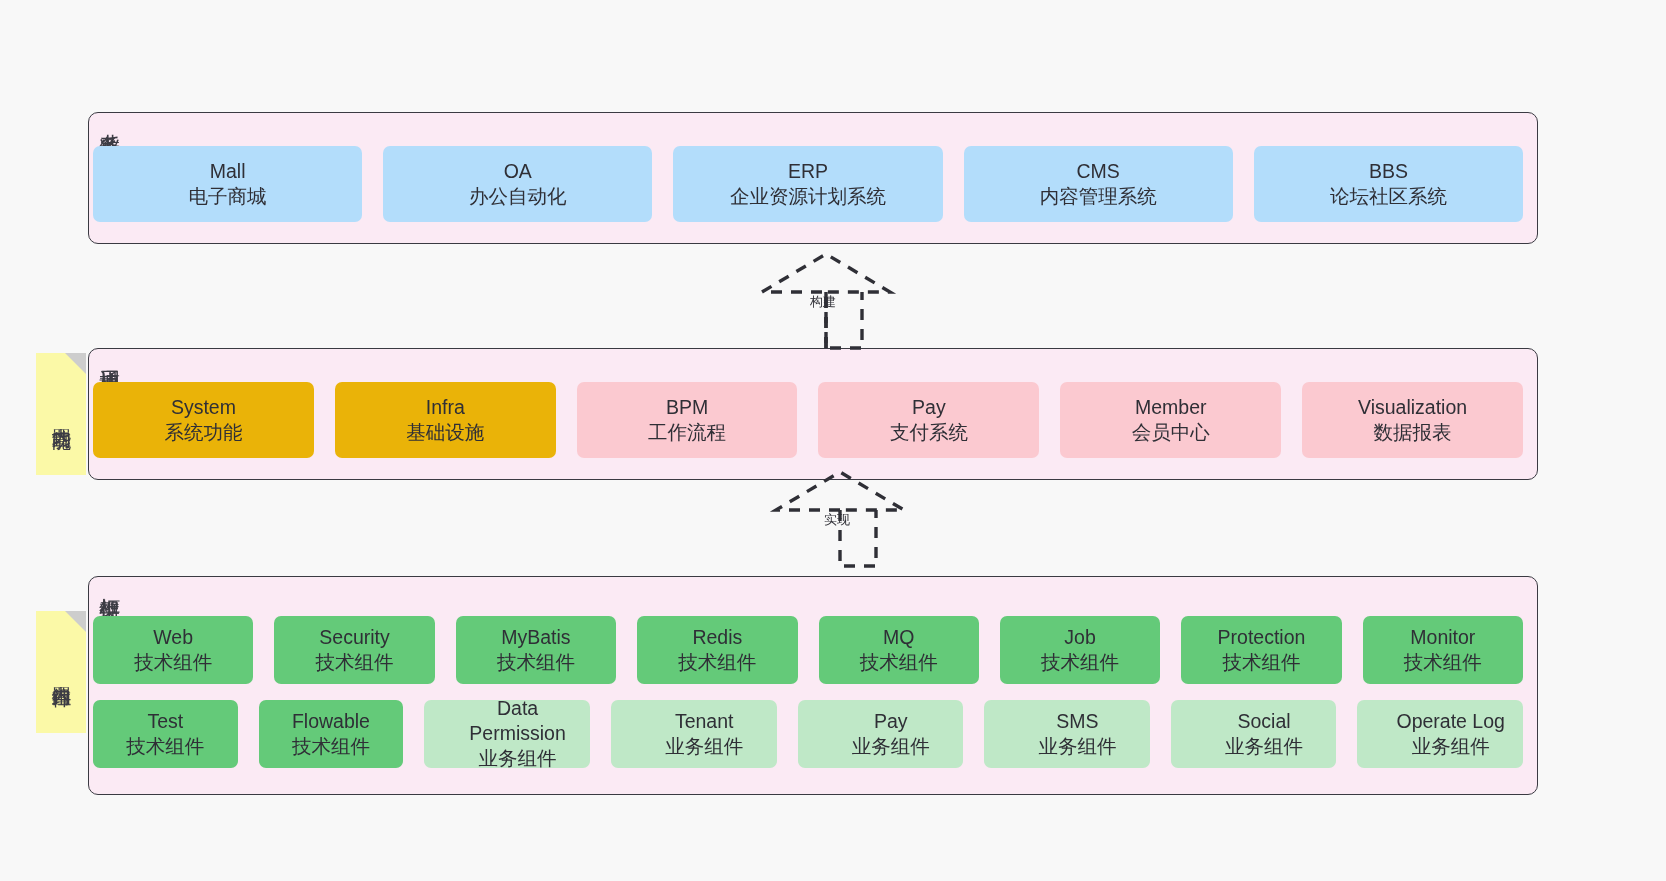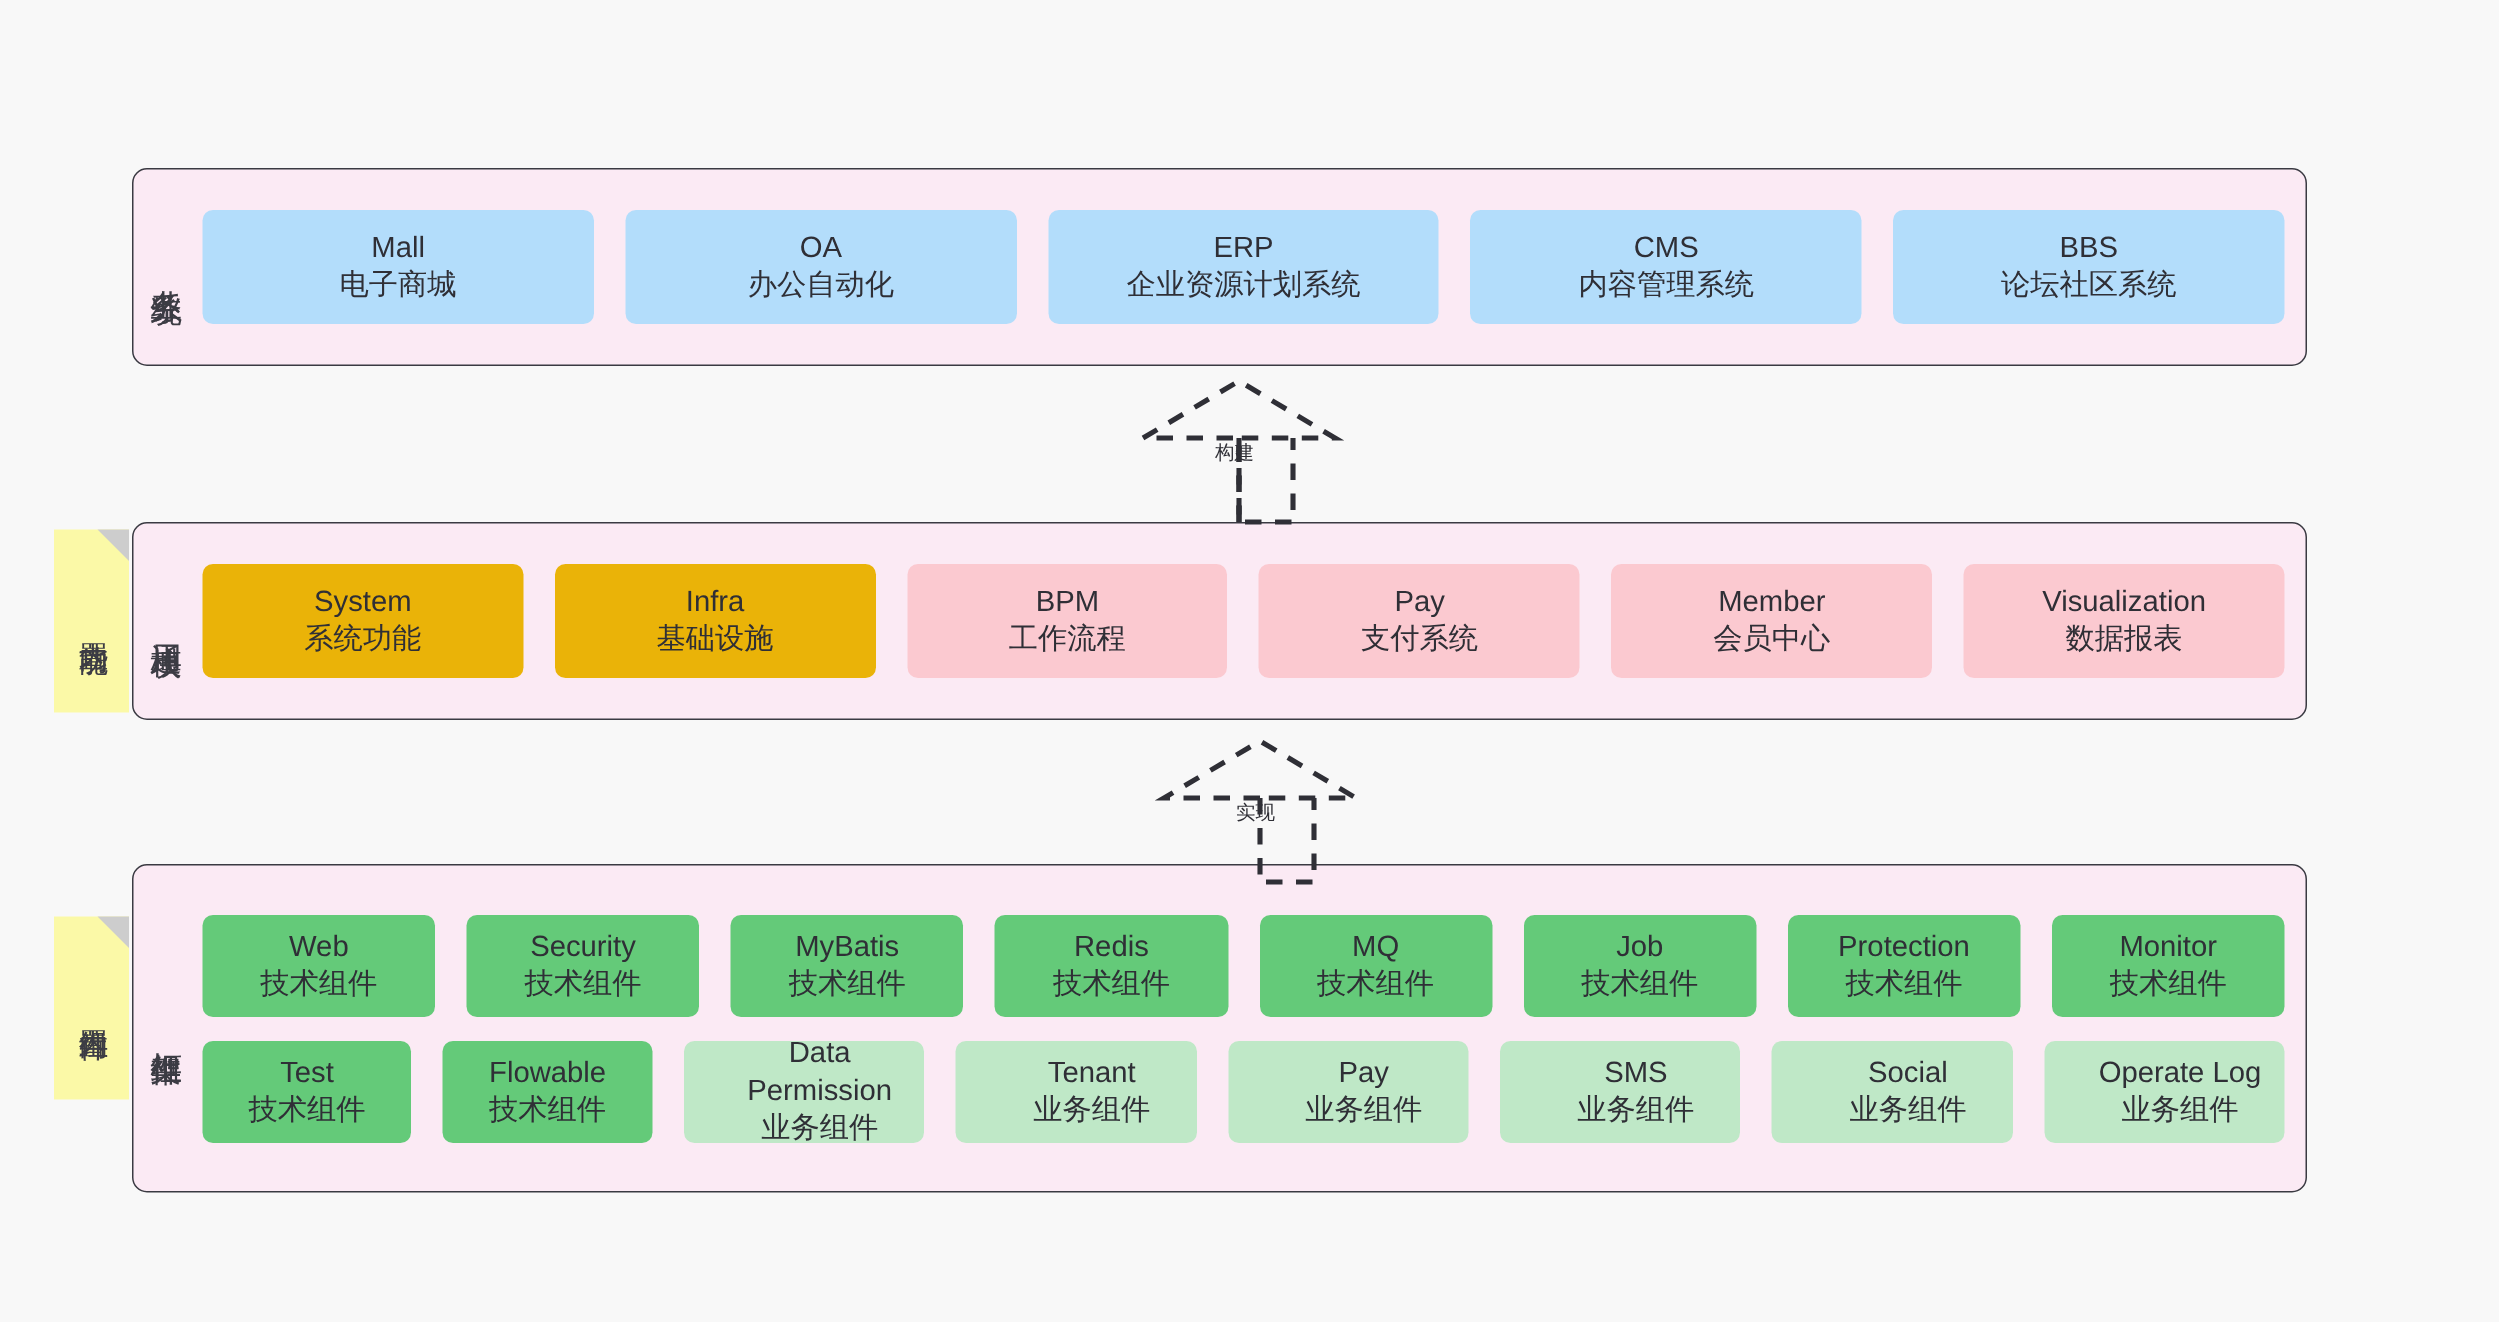--- a/index.html
+++ b/index.html
@@ -14,20 +14,21 @@
   #stage { position: relative; width: 1666px; height: 881px; }
 
   
   .layer {
     position: absolute;
     background: #fbeaf4;
     border: 1.6px solid #3a3a42;
     border-radius: 10px;
     display: flex;
     align-items: stretch;
+    flex-direction: column;
   }
   .layer-title {
     flex: 0 0 auto;
     width: 42px;
     display: flex;
     align-items: center;
     justify-content: center;
     font-size: 21px;
     color: #3c3c44;
     letter-spacing: 1px;
@@ -107,21 +108,21 @@
     width: 0; height: 0;
     border-top: 21px solid #cdcdcd;
     border-left: 21px solid transparent;
   }
   #note-common    { left: 36px; top: 353px; height: 122px; }
   #note-framework { left: 36px; top: 611px; height: 122px; }
 
   
   .connector { position: absolute; z-index: 2; }
   #connector-build     { left: 742px; top: 252px; width: 200px; height: 96px; }
-  #connector-implement { left: 756px; top: 492px; width: 200px; height: 96px; }
+  #connector-implement { left: 756px; top: 470px; width: 200px; height: 96px; }
   .connector svg { display: block; overflow: visible; }
   .connector-label {
     position: absolute;
     font-size: 13px;
     color: #2f2f36;
     white-space: nowrap;
     background: transparent;
   }
   #connector-build .connector-label     { left: 68px; top: 41px; }
   #connector-implement .connector-label { left: 68px; top: 41px; }

